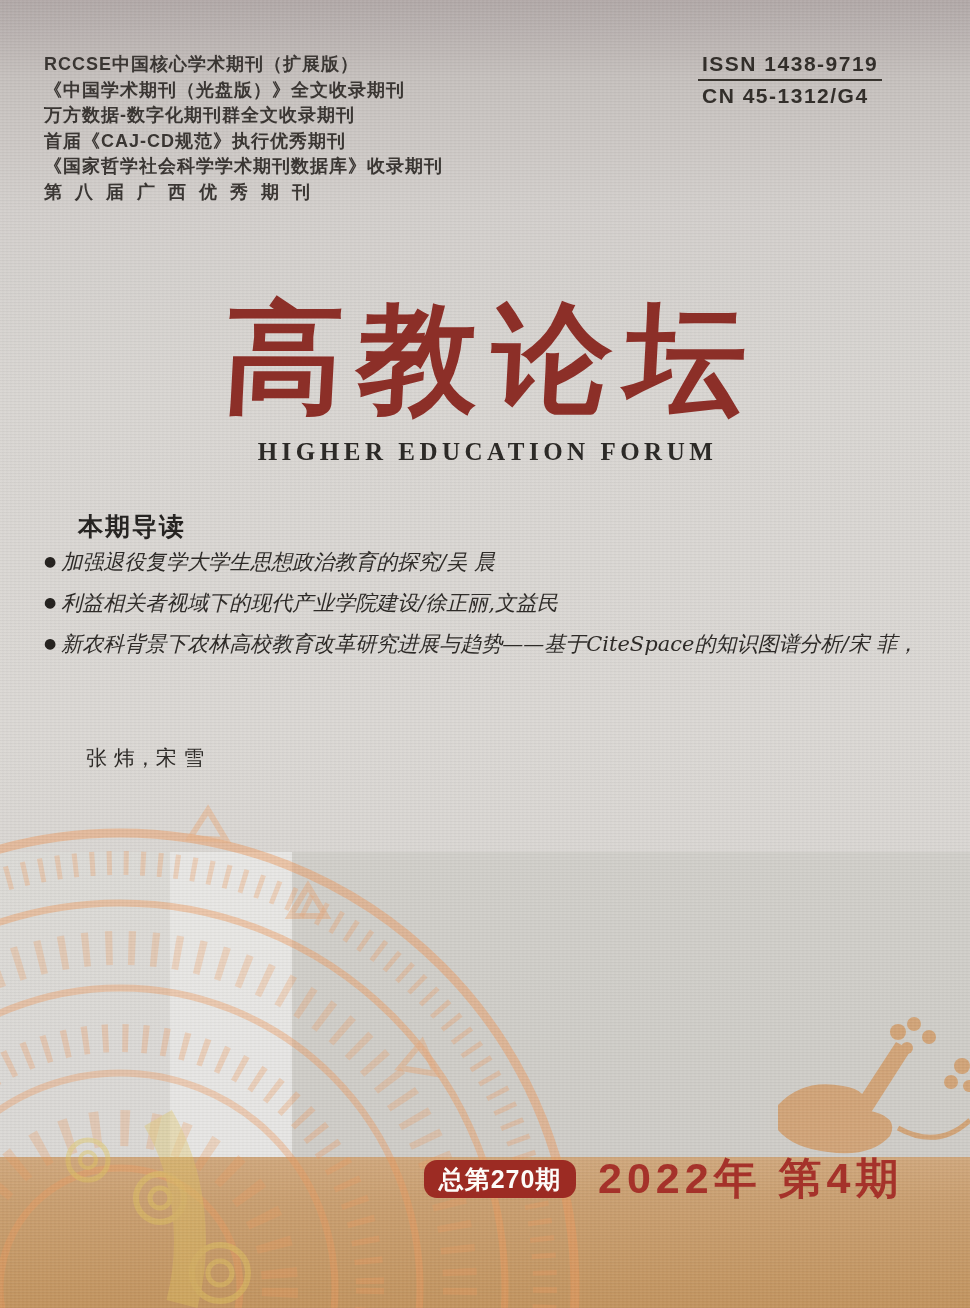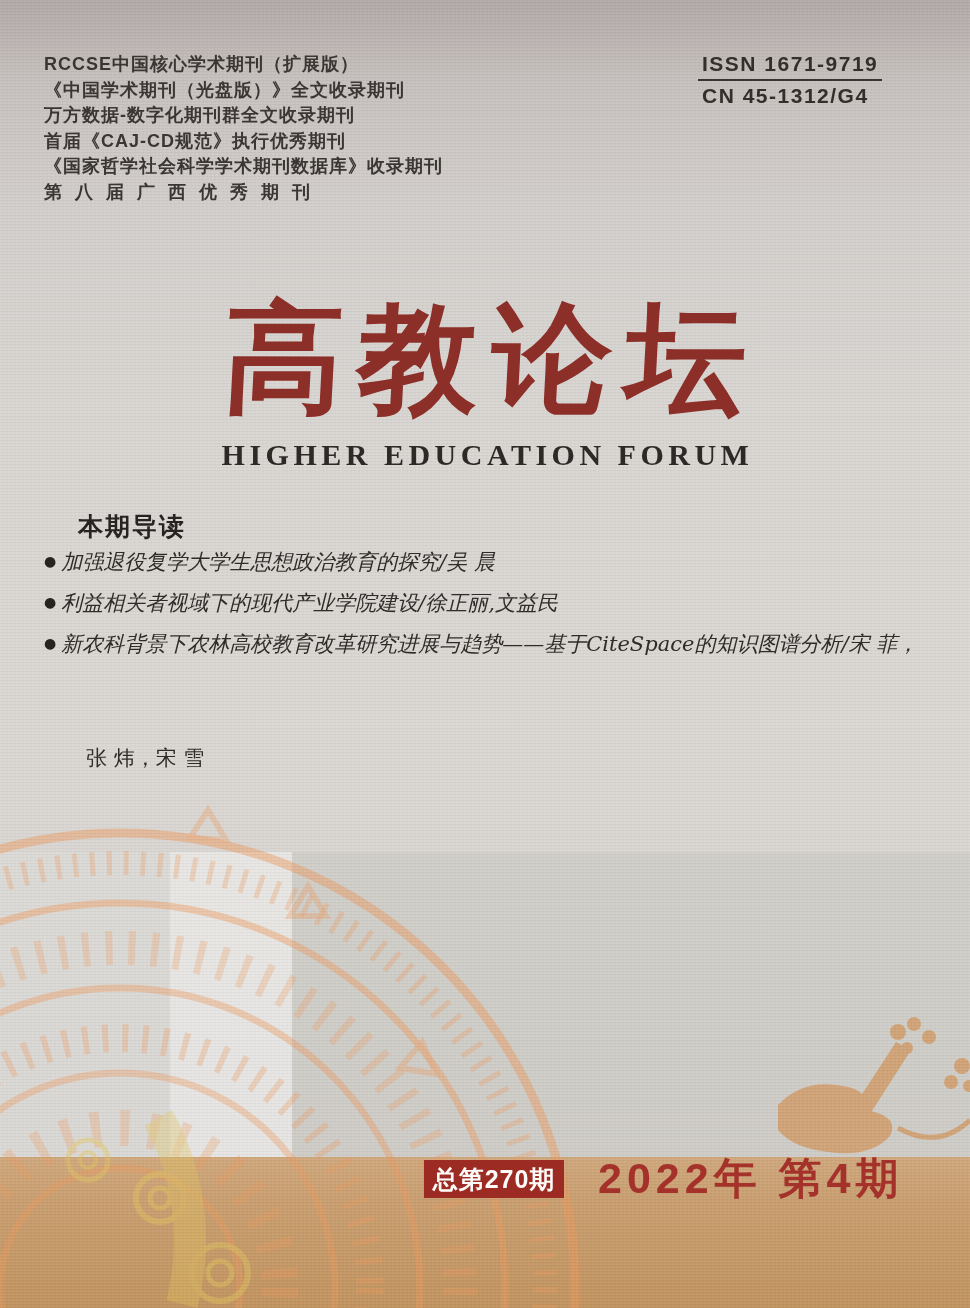--- a/index.html
+++ b/index.html
@@ -29,33 +29,33 @@
   .accolades .spread{letter-spacing:13px;}
   .issn-block{position:absolute;left:698px;top:52px;z-index:5;color:#332f2b;font-weight:bold;font-size:21px;letter-spacing:1.5px;white-space:nowrap;}
   .issn-top{border-bottom:2px solid #38342f;padding:0 4px 3px 4px;}
   .issn-bottom{padding:3px 4px 0 4px;}
 
   
   .title-cn{position:absolute;left:0;right:0;top:284px;z-index:5;text-align:center;
     font-size:120px;line-height:1.25;font-weight:bold;color:#8c2f28;letter-spacing:14px;text-indent:14px;
     transform:skewX(-3deg);font-family:"DejaVu Sans",sans-serif;}
   .title-en{position:absolute;left:5px;right:0;top:438px;z-index:5;text-align:center;
-    font-family:"Liberation Serif",serif;font-weight:bold;font-size:30px;letter-spacing:4.5px;color:#2c2a27;}
+    font-family:"Liberation Serif",serif;font-weight:bold;font-size:25px;letter-spacing:4.5px;color:#2c2a27;}
 
   
   .digest-heading{position:absolute;left:78px;top:510px;z-index:5;font-size:25px;font-weight:bold;color:#262422;letter-spacing:2px;}
   .digest-list{position:absolute;left:44px;top:551px;z-index:5;width:900px;
     font-family:"DejaVu Serif",serif;font-size:21px;color:#2e2b28;list-style:none;margin:0;padding:0;font-style:italic;}
   .digest-list li{margin:0 0 17px 0;line-height:22px;white-space:nowrap;}
   .dot{font-size:14px;margin-right:5px;position:relative;top:-3px;color:#262320;}
   .continuation{position:absolute;left:86px;top:744px;z-index:5;font-family:"DejaVu Serif",serif;font-size:21px;color:#2e2b28;}
 
   
-  .issue-badge{position:absolute;left:424px;top:1160px;z-index:5;width:140px;height:38px;background:#9c2b23;
-    color:#fdfbf8;font-weight:bold;font-size:25px;display:flex;align-items:center;justify-content:center;letter-spacing:1px;}
+  .issue-badge{position:absolute;left:424px;top:1160px;z-index:5;width:152px;height:38px;background:#9c2b23;
+    color:#fdfbf8;font-weight:bold;font-size:25px;display:flex;align-items:center;justify-content:center;letter-spacing:1px;border-radius:13px;}
   .issue-text{position:absolute;left:598px;top:1150px;z-index:5;font-size:43px;font-weight:bold;color:#a5322a;letter-spacing:5px;white-space:nowrap;}
 </style>
 </head>
 <body>
 
 <div class="page">
 
   <div class="layer shade-band"></div>
   <div class="layer col-left"></div>
   <div class="layer col-light"></div>
@@ -109,21 +109,21 @@
   <div class="accolades">
     <div class="line">RCCSE中国核心学术期刊（扩展版）</div>
     <div class="line">《中国学术期刊（光盘版）》全文收录期刊</div>
     <div class="line">万方数据-数字化期刊群全文收录期刊</div>
     <div class="line">首届《CAJ-CD规范》执行优秀期刊</div>
     <div class="line">《国家哲学社会科学学术期刊数据库》收录期刊</div>
     <div class="line spread">第八届广西优秀期刊</div>
   </div>
 
   <div class="issn-block">
-    <div class="issn-top">ISSN 1671-9719</div>
+    <div class="issn-top">ISSN 1438-9719</div>
     <div class="issn-bottom">CN 45-1312/G4</div>
   </div>
 
   <div class="title-cn">高教论坛</div>
   <div class="title-en">HIGHER EDUCATION FORUM</div>
 
   <div class="digest-heading">本期导读</div>
   <ul class="digest-list">
     <li><span class="dot">●</span><span>加强退役复学大学生思想政治教育的探究/吴 晨</span></li>
     <li><span class="dot">●</span><span>利益相关者视域下的现代产业学院建设/徐正丽,文益民</span></li>

